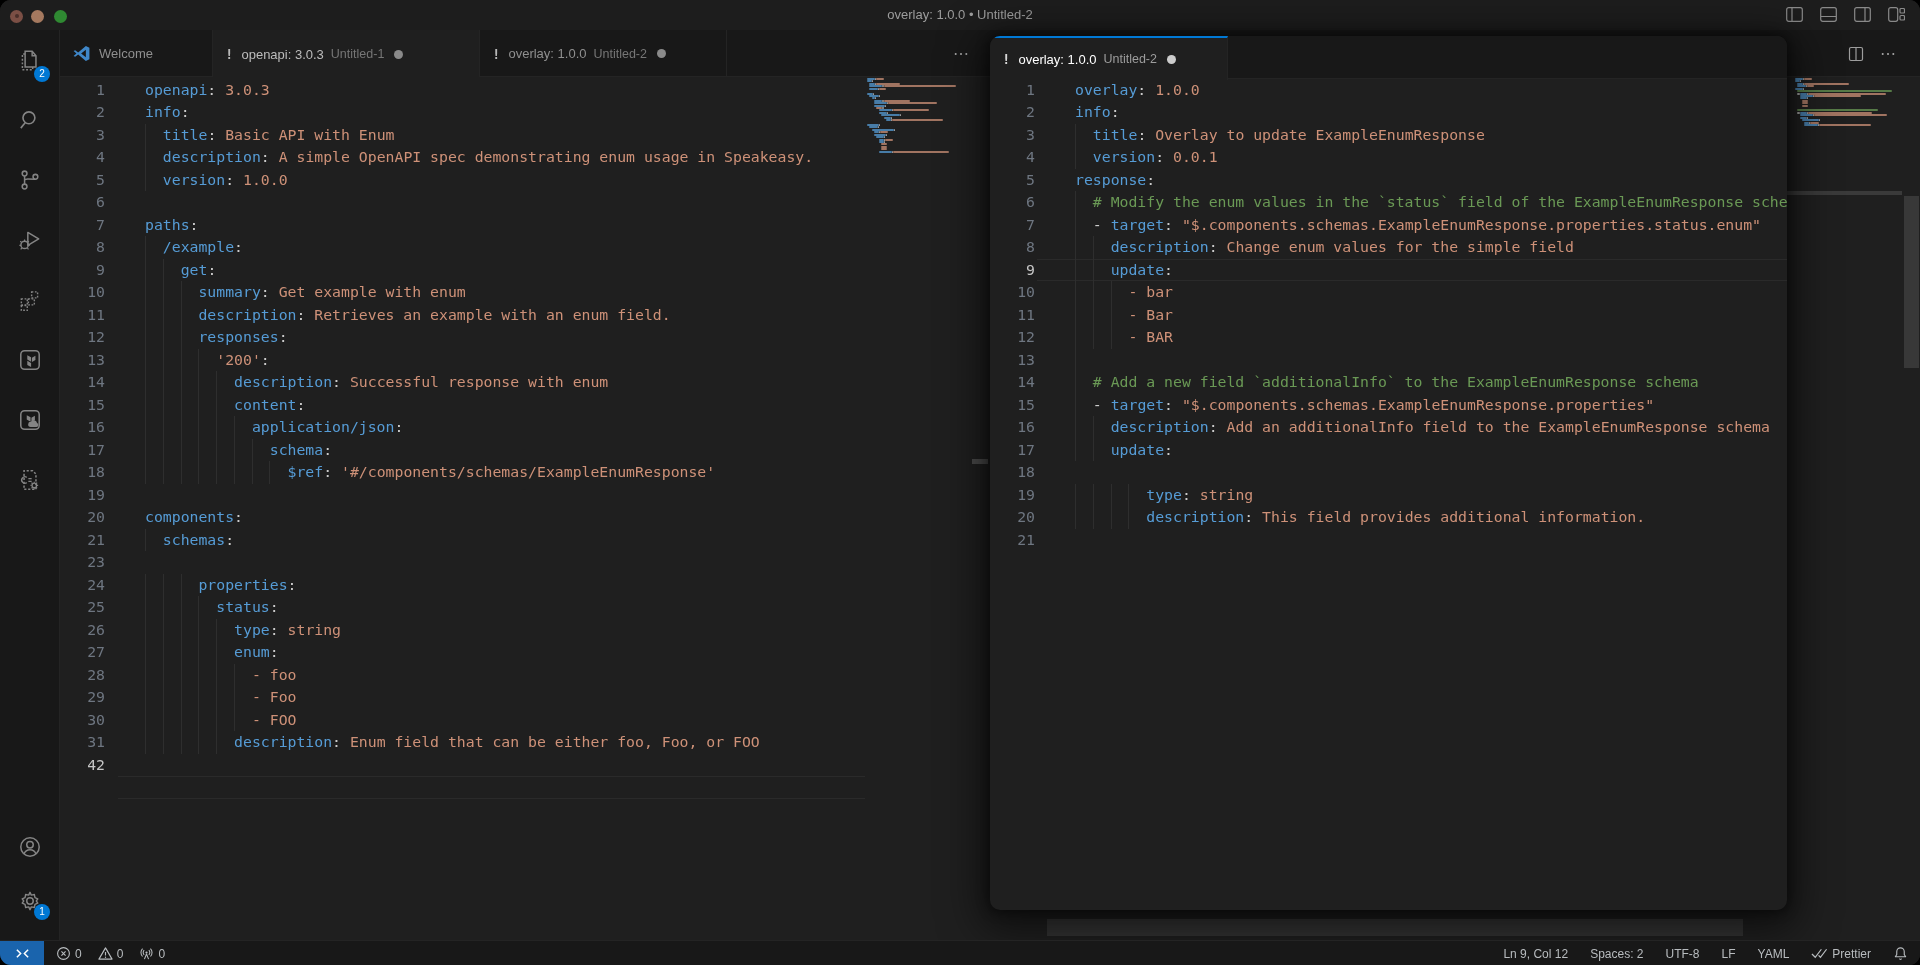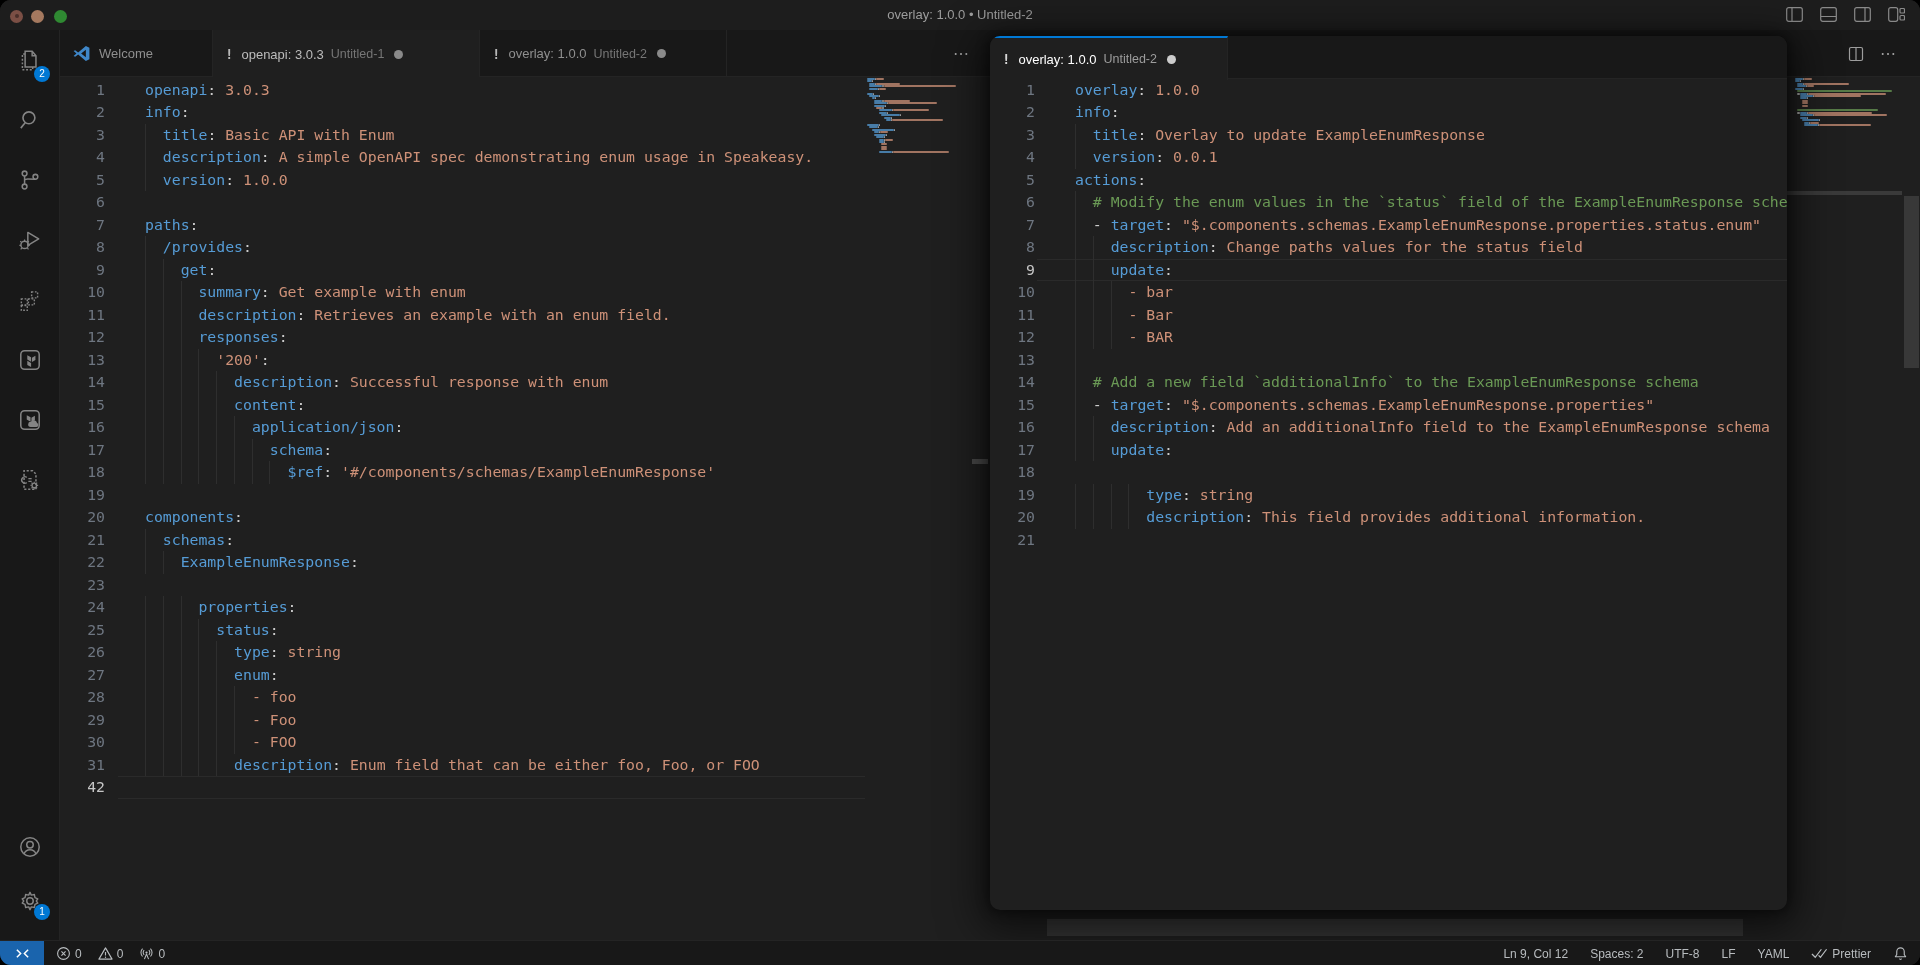--- a/index.html
+++ b/index.html
@@ -231,35 +231,34 @@
   <div id="left-editor">
     <div id="left-curline" class="curline-box" style="left: 58px; width: 747px; top: 699.25px;"></div>
     <div id="left-code">
         <div class="code-line"><span class="ln">1</span><span class="codetxt"><span class="tok-key">openapi</span><span class="tok-punct">:</span><span class="tok-value"> 3.0.3</span></span></div>
         <div class="code-line"><span class="ln">2</span><span class="codetxt"><span class="tok-key">info</span><span class="tok-punct">:</span></span></div>
         <div class="code-line"><span class="ln">3</span><span class="codetxt"><span class="guide" style="left: 0px;"></span><span class="tok-ws">  </span><span class="tok-key">title</span><span class="tok-punct">:</span><span class="tok-value"> Basic API with Enum</span></span></div>
         <div class="code-line"><span class="ln">4</span><span class="codetxt"><span class="guide" style="left: 0px;"></span><span class="tok-ws">  </span><span class="tok-key">description</span><span class="tok-punct">:</span><span class="tok-value"> A simple OpenAPI spec demonstrating enum usage in Speakeasy.</span></span></div>
         <div class="code-line"><span class="ln">5</span><span class="codetxt"><span class="guide" style="left: 0px;"></span><span class="tok-ws">  </span><span class="tok-key">version</span><span class="tok-punct">:</span><span class="tok-value"> 1.0.0</span></span></div>
         <div class="code-line"><span class="ln">6</span><span class="codetxt"></span></div>
         <div class="code-line"><span class="ln">7</span><span class="codetxt"><span class="tok-key">paths</span><span class="tok-punct">:</span></span></div>
-        <div class="code-line"><span class="ln">8</span><span class="codetxt"><span class="guide" style="left: 0px;"></span><span class="tok-ws">  </span><span class="tok-key">/provides</span><span class="tok-punct">:</span></span></div>
+        <div class="code-line"><span class="ln">8</span><span class="codetxt"><span class="guide" style="left: 0px;"></span><span class="tok-ws">  </span><span class="tok-key">/example</span><span class="tok-punct">:</span></span></div>
         <div class="code-line"><span class="ln">9</span><span class="codetxt"><span class="guide" style="left: 0px;"></span><span class="guide" style="left: 17.76px;"></span><span class="tok-ws">    </span><span class="tok-key">get</span><span class="tok-punct">:</span></span></div>
         <div class="code-line"><span class="ln">10</span><span class="codetxt"><span class="guide" style="left: 0px;"></span><span class="guide" style="left: 17.76px;"></span><span class="guide" style="left: 35.52px;"></span><span class="tok-ws">      </span><span class="tok-key">summary</span><span class="tok-punct">:</span><span class="tok-value"> Get example with enum</span></span></div>
         <div class="code-line"><span class="ln">11</span><span class="codetxt"><span class="guide" style="left: 0px;"></span><span class="guide" style="left: 17.76px;"></span><span class="guide" style="left: 35.52px;"></span><span class="tok-ws">      </span><span class="tok-key">description</span><span class="tok-punct">:</span><span class="tok-value"> Retrieves an example with an enum field.</span></span></div>
         <div class="code-line"><span class="ln">12</span><span class="codetxt"><span class="guide" style="left: 0px;"></span><span class="guide" style="left: 17.76px;"></span><span class="guide" style="left: 35.52px;"></span><span class="tok-ws">      </span><span class="tok-key">responses</span><span class="tok-punct">:</span></span></div>
         <div class="code-line"><span class="ln">13</span><span class="codetxt"><span class="guide" style="left: 0px;"></span><span class="guide" style="left: 17.76px;"></span><span class="guide" style="left: 35.52px;"></span><span class="guide" style="left: 53.28px;"></span><span class="tok-ws">        </span><span class="tok-value">'200'</span><span class="tok-punct">:</span></span></div>
         <div class="code-line"><span class="ln">14</span><span class="codetxt"><span class="guide" style="left: 0px;"></span><span class="guide" style="left: 17.76px;"></span><span class="guide" style="left: 35.52px;"></span><span class="guide" style="left: 53.28px;"></span><span class="guide" style="left: 71.04px;"></span><span class="tok-ws">          </span><span class="tok-key">description</span><span class="tok-punct">:</span><span class="tok-value"> Successful response with enum</span></span></div>
         <div class="code-line"><span class="ln">15</span><span class="codetxt"><span class="guide" style="left: 0px;"></span><span class="guide" style="left: 17.76px;"></span><span class="guide" style="left: 35.52px;"></span><span class="guide" style="left: 53.28px;"></span><span class="guide" style="left: 71.04px;"></span><span class="tok-ws">          </span><span class="tok-key">content</span><span class="tok-punct">:</span></span></div>
         <div class="code-line"><span class="ln">16</span><span class="codetxt"><span class="guide" style="left: 0px;"></span><span class="guide" style="left: 17.76px;"></span><span class="guide" style="left: 35.52px;"></span><span class="guide" style="left: 53.28px;"></span><span class="guide" style="left: 71.04px;"></span><span class="guide" style="left: 88.8px;"></span><span class="tok-ws">            </span><span class="tok-key">application/json</span><span class="tok-punct">:</span></span></div>
         <div class="code-line"><span class="ln">17</span><span class="codetxt"><span class="guide" style="left: 0px;"></span><span class="guide" style="left: 17.76px;"></span><span class="guide" style="left: 35.52px;"></span><span class="guide" style="left: 53.28px;"></span><span class="guide" style="left: 71.04px;"></span><span class="guide" style="left: 88.8px;"></span><span class="guide" style="left: 106.56px;"></span><span class="tok-ws">              </span><span class="tok-key">schema</span><span class="tok-punct">:</span></span></div>
         <div class="code-line"><span class="ln">18</span><span class="codetxt"><span class="guide" style="left: 0px;"></span><span class="guide" style="left: 17.76px;"></span><span class="guide" style="left: 35.52px;"></span><span class="guide" style="left: 53.28px;"></span><span class="guide" style="left: 71.04px;"></span><span class="guide" style="left: 88.8px;"></span><span class="guide" style="left: 106.56px;"></span><span class="guide" style="left: 124.32px;"></span><span class="tok-ws">                </span><span class="tok-key">$ref</span><span class="tok-punct">:</span><span class="tok-value"> '#/components/schemas/ExampleEnumResponse'</span></span></div>
         <div class="code-line"><span class="ln">19</span><span class="codetxt"></span></div>
         <div class="code-line"><span class="ln">20</span><span class="codetxt"><span class="tok-key">components</span><span class="tok-punct">:</span></span></div>
         <div class="code-line"><span class="ln">21</span><span class="codetxt"><span class="guide" style="left: 0px;"></span><span class="tok-ws">  </span><span class="tok-key">schemas</span><span class="tok-punct">:</span></span></div>
-        <div class="code-line"><span class="ln">22</span><span class="codetxt"><span class="guide" style="left: 0px;"></span><span class="guide" style="left: 17.76px;"></span><span class="tok-ws">    </span><span class="tok-key">ExampleEnumResponse</span><span class="tok-punct">:</span></span></div>
         <div class="code-line"><span class="ln">23</span></div>
         <div class="code-line"><span class="ln">24</span><span class="codetxt"><span class="guide" style="left: 0px;"></span><span class="guide" style="left: 17.76px;"></span><span class="guide" style="left: 35.52px;"></span><span class="tok-ws">      </span><span class="tok-key">properties</span><span class="tok-punct">:</span></span></div>
         <div class="code-line"><span class="ln">25</span><span class="codetxt"><span class="guide" style="left: 0px;"></span><span class="guide" style="left: 17.76px;"></span><span class="guide" style="left: 35.52px;"></span><span class="guide" style="left: 53.28px;"></span><span class="tok-ws">        </span><span class="tok-key">status</span><span class="tok-punct">:</span></span></div>
         <div class="code-line"><span class="ln">26</span><span class="codetxt"><span class="guide" style="left: 0px;"></span><span class="guide" style="left: 17.76px;"></span><span class="guide" style="left: 35.52px;"></span><span class="guide" style="left: 53.28px;"></span><span class="guide" style="left: 71.04px;"></span><span class="tok-ws">          </span><span class="tok-key">type</span><span class="tok-punct">:</span><span class="tok-value"> string</span></span></div>
         <div class="code-line"><span class="ln">27</span><span class="codetxt"><span class="guide" style="left: 0px;"></span><span class="guide" style="left: 17.76px;"></span><span class="guide" style="left: 35.52px;"></span><span class="guide" style="left: 53.28px;"></span><span class="guide" style="left: 71.04px;"></span><span class="tok-ws">          </span><span class="tok-key">enum</span><span class="tok-punct">:</span></span></div>
         <div class="code-line"><span class="ln">28</span><span class="codetxt"><span class="guide" style="left: 0px;"></span><span class="guide" style="left: 17.76px;"></span><span class="guide" style="left: 35.52px;"></span><span class="guide" style="left: 53.28px;"></span><span class="guide" style="left: 71.04px;"></span><span class="guide" style="left: 88.8px;"></span><span class="tok-ws">            </span><span class="tok-value">- foo</span></span></div>
         <div class="code-line"><span class="ln">29</span><span class="codetxt"><span class="guide" style="left: 0px;"></span><span class="guide" style="left: 17.76px;"></span><span class="guide" style="left: 35.52px;"></span><span class="guide" style="left: 53.28px;"></span><span class="guide" style="left: 71.04px;"></span><span class="guide" style="left: 88.8px;"></span><span class="tok-ws">            </span><span class="tok-value">- Foo</span></span></div>
         <div class="code-line"><span class="ln">30</span><span class="codetxt"><span class="guide" style="left: 0px;"></span><span class="guide" style="left: 17.76px;"></span><span class="guide" style="left: 35.52px;"></span><span class="guide" style="left: 53.28px;"></span><span class="guide" style="left: 71.04px;"></span><span class="guide" style="left: 88.8px;"></span><span class="tok-ws">            </span><span class="tok-value">- FOO</span></span></div>
         <div class="code-line"><span class="ln">31</span><span class="codetxt"><span class="guide" style="left: 0px;"></span><span class="guide" style="left: 17.76px;"></span><span class="guide" style="left: 35.52px;"></span><span class="guide" style="left: 53.28px;"></span><span class="guide" style="left: 71.04px;"></span><span class="tok-ws">          </span><span class="tok-key">description</span><span class="tok-punct">:</span><span class="tok-value"> Enum field that can be either foo, Foo, or FOO</span></span></div>
         <div class="code-line"><span class="ln cur">42</span><span class="codetxt"></span></div>
@@ -395,24 +394,24 @@
         <span class="tab-detail">Untitled-2</span>
         <span class="mod-dot"></span>
       </div>
     </div>
     <div id="float-curline" class="curline-box" style="left: 47px; width: 750px; top: 222.75px;"></div>
     <div id="float-code">
         <div class="code-line"><span class="ln">1</span><span class="codetxt"><span class="tok-key">overlay</span><span class="tok-punct">:</span><span class="tok-value"> 1.0.0</span></span></div>
         <div class="code-line"><span class="ln">2</span><span class="codetxt"><span class="tok-key">info</span><span class="tok-punct">:</span></span></div>
         <div class="code-line"><span class="ln">3</span><span class="codetxt"><span class="guide" style="left: 0px;"></span><span class="tok-ws">  </span><span class="tok-key">title</span><span class="tok-punct">:</span><span class="tok-value"> Overlay to update ExampleEnumResponse</span></span></div>
         <div class="code-line"><span class="ln">4</span><span class="codetxt"><span class="guide" style="left: 0px;"></span><span class="tok-ws">  </span><span class="tok-key">version</span><span class="tok-punct">:</span><span class="tok-value"> 0.0.1</span></span></div>
-        <div class="code-line"><span class="ln">5</span><span class="codetxt"><span class="tok-key">actions</span><span class="tok-punct">:</span></span></div>
+        <div class="code-line"><span class="ln">5</span><span class="codetxt"><span class="tok-key">response</span><span class="tok-punct">:</span></span></div>
         <div class="code-line"><span class="ln">6</span><span class="codetxt"><span class="guide" style="left: 0px;"></span><span class="tok-ws">  </span><span class="tok-comment"># Modify the enum values in the `status` field of the ExampleEnumResponse schema</span></span></div>
         <div class="code-line"><span class="ln">7</span><span class="codetxt"><span class="guide" style="left: 0px;"></span><span class="tok-ws">  </span><span class="tok-punct">- </span><span class="tok-key">target</span><span class="tok-punct">:</span><span class="tok-value"> "$.components.schemas.ExampleEnumResponse.properties.status.enum"</span></span></div>
-        <div class="code-line"><span class="ln">8</span><span class="codetxt"><span class="guide" style="left: 0px;"></span><span class="guide" style="left: 17.76px;"></span><span class="tok-ws">    </span><span class="tok-key">description</span><span class="tok-punct">:</span><span class="tok-value"> Change paths values for the status field</span></span></div>
+        <div class="code-line"><span class="ln">8</span><span class="codetxt"><span class="guide" style="left: 0px;"></span><span class="guide" style="left: 17.76px;"></span><span class="tok-ws">    </span><span class="tok-key">description</span><span class="tok-punct">:</span><span class="tok-value"> Change enum values for the simple field</span></span></div>
         <div class="code-line"><span class="ln cur">9</span><span class="codetxt"><span class="guide" style="left: 0px;"></span><span class="guide" style="left: 17.76px;"></span><span class="tok-ws">    </span><span class="tok-key">update</span><span class="tok-punct">:</span></span></div>
         <div class="code-line"><span class="ln">10</span><span class="codetxt"><span class="guide" style="left: 0px;"></span><span class="guide" style="left: 17.76px;"></span><span class="guide" style="left: 35.52px;"></span><span class="tok-ws">      </span><span class="tok-value">- bar</span></span></div>
         <div class="code-line"><span class="ln">11</span><span class="codetxt"><span class="guide" style="left: 0px;"></span><span class="guide" style="left: 17.76px;"></span><span class="guide" style="left: 35.52px;"></span><span class="tok-ws">      </span><span class="tok-value">- Bar</span></span></div>
         <div class="code-line"><span class="ln">12</span><span class="codetxt"><span class="guide" style="left: 0px;"></span><span class="guide" style="left: 17.76px;"></span><span class="guide" style="left: 35.52px;"></span><span class="tok-ws">      </span><span class="tok-value">- BAR</span></span></div>
         <div class="code-line"><span class="ln">13</span><span class="codetxt"><span class="guide" style="left: 0px;"></span></span></div>
         <div class="code-line"><span class="ln">14</span><span class="codetxt"><span class="guide" style="left: 0px;"></span><span class="tok-ws">  </span><span class="tok-comment"># Add a new field `additionalInfo` to the ExampleEnumResponse schema</span></span></div>
         <div class="code-line"><span class="ln">15</span><span class="codetxt"><span class="guide" style="left: 0px;"></span><span class="tok-ws">  </span><span class="tok-punct">- </span><span class="tok-key">target</span><span class="tok-punct">:</span><span class="tok-value"> "$.components.schemas.ExampleEnumResponse.properties"</span></span></div>
         <div class="code-line"><span class="ln">16</span><span class="codetxt"><span class="guide" style="left: 0px;"></span><span class="guide" style="left: 17.76px;"></span><span class="tok-ws">    </span><span class="tok-key">description</span><span class="tok-punct">:</span><span class="tok-value"> Add an additionalInfo field to the ExampleEnumResponse schema</span></span></div>
         <div class="code-line"><span class="ln">17</span><span class="codetxt"><span class="guide" style="left: 0px;"></span><span class="guide" style="left: 17.76px;"></span><span class="tok-ws">    </span><span class="tok-key">update</span><span class="tok-punct">:</span></span></div>
         <div class="code-line"><span class="ln">18</span></div>

